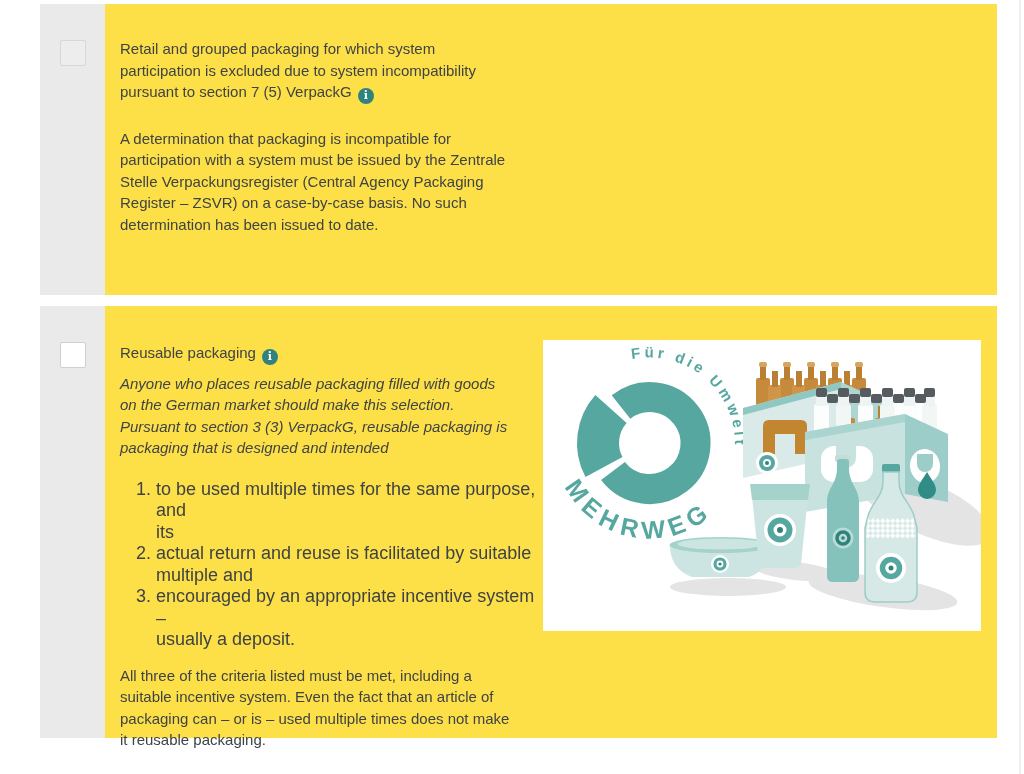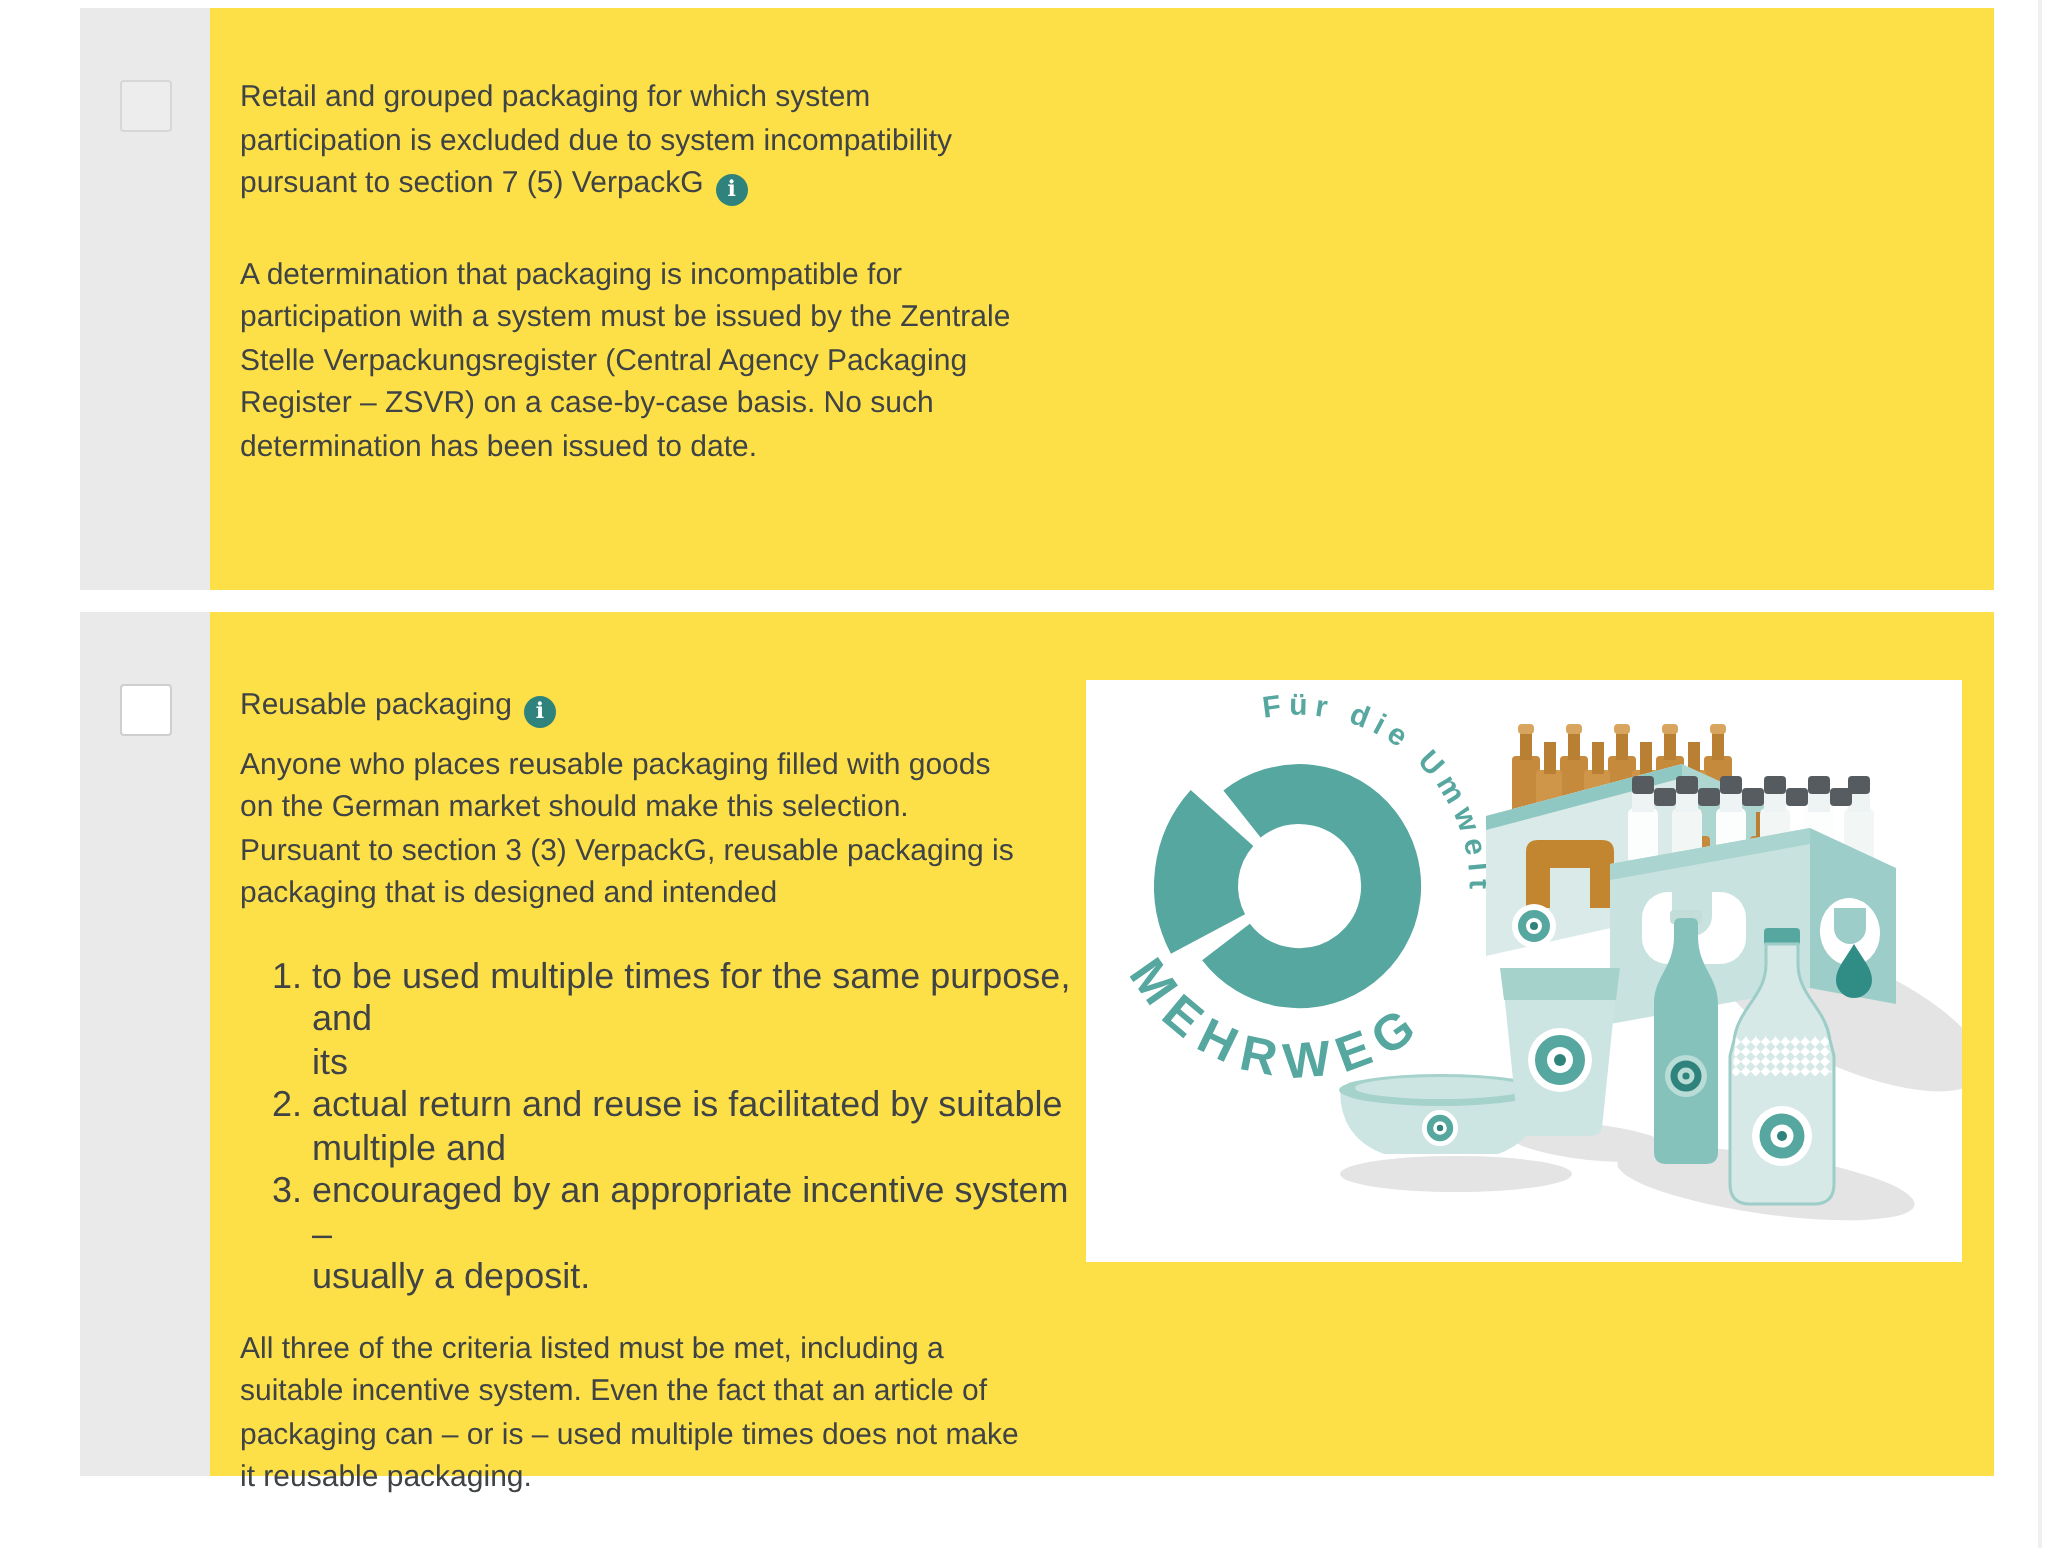--- a/index.html
+++ b/index.html
@@ -31,21 +31,21 @@
     font-size:15px; line-height:21.5px; white-space:pre-line; color:#3f4345;
   }
   .info-icon {
     display:inline-flex; width:16px; height:16px; border-radius:50%;
     background:#2f837c; color:#ffffff; font-size:11px; font-weight:bold;
     align-items:center; justify-content:center; vertical-align:-2px;
     margin-left:6px; font-family:"DejaVu Serif",serif; cursor:pointer;
   }
   .note { margin:7px 0 0; font-size:15px; line-height:21.5px; white-space:pre-line; }
   .para { margin:24px 0 0; font-size:15px; line-height:21.5px; white-space:pre-line; }
-  .card-2 .para.intro { margin-top:8px; }
+  .card-2 .para.intro { margin-top:8px;font-style:italic; }
   .card-2 .para.outro { margin-top:14px; }
   ol.criteria {
     margin:20px 0 0; padding:0 0 0 36px; font-size:18px; line-height:21.5px;
   }
   ol.criteria li { white-space:pre-line; }
   .illustration {
     position:absolute; left:503px; top:34px; width:438px; height:291px;
     background:#ffffff;
   }
   .edge-line {

